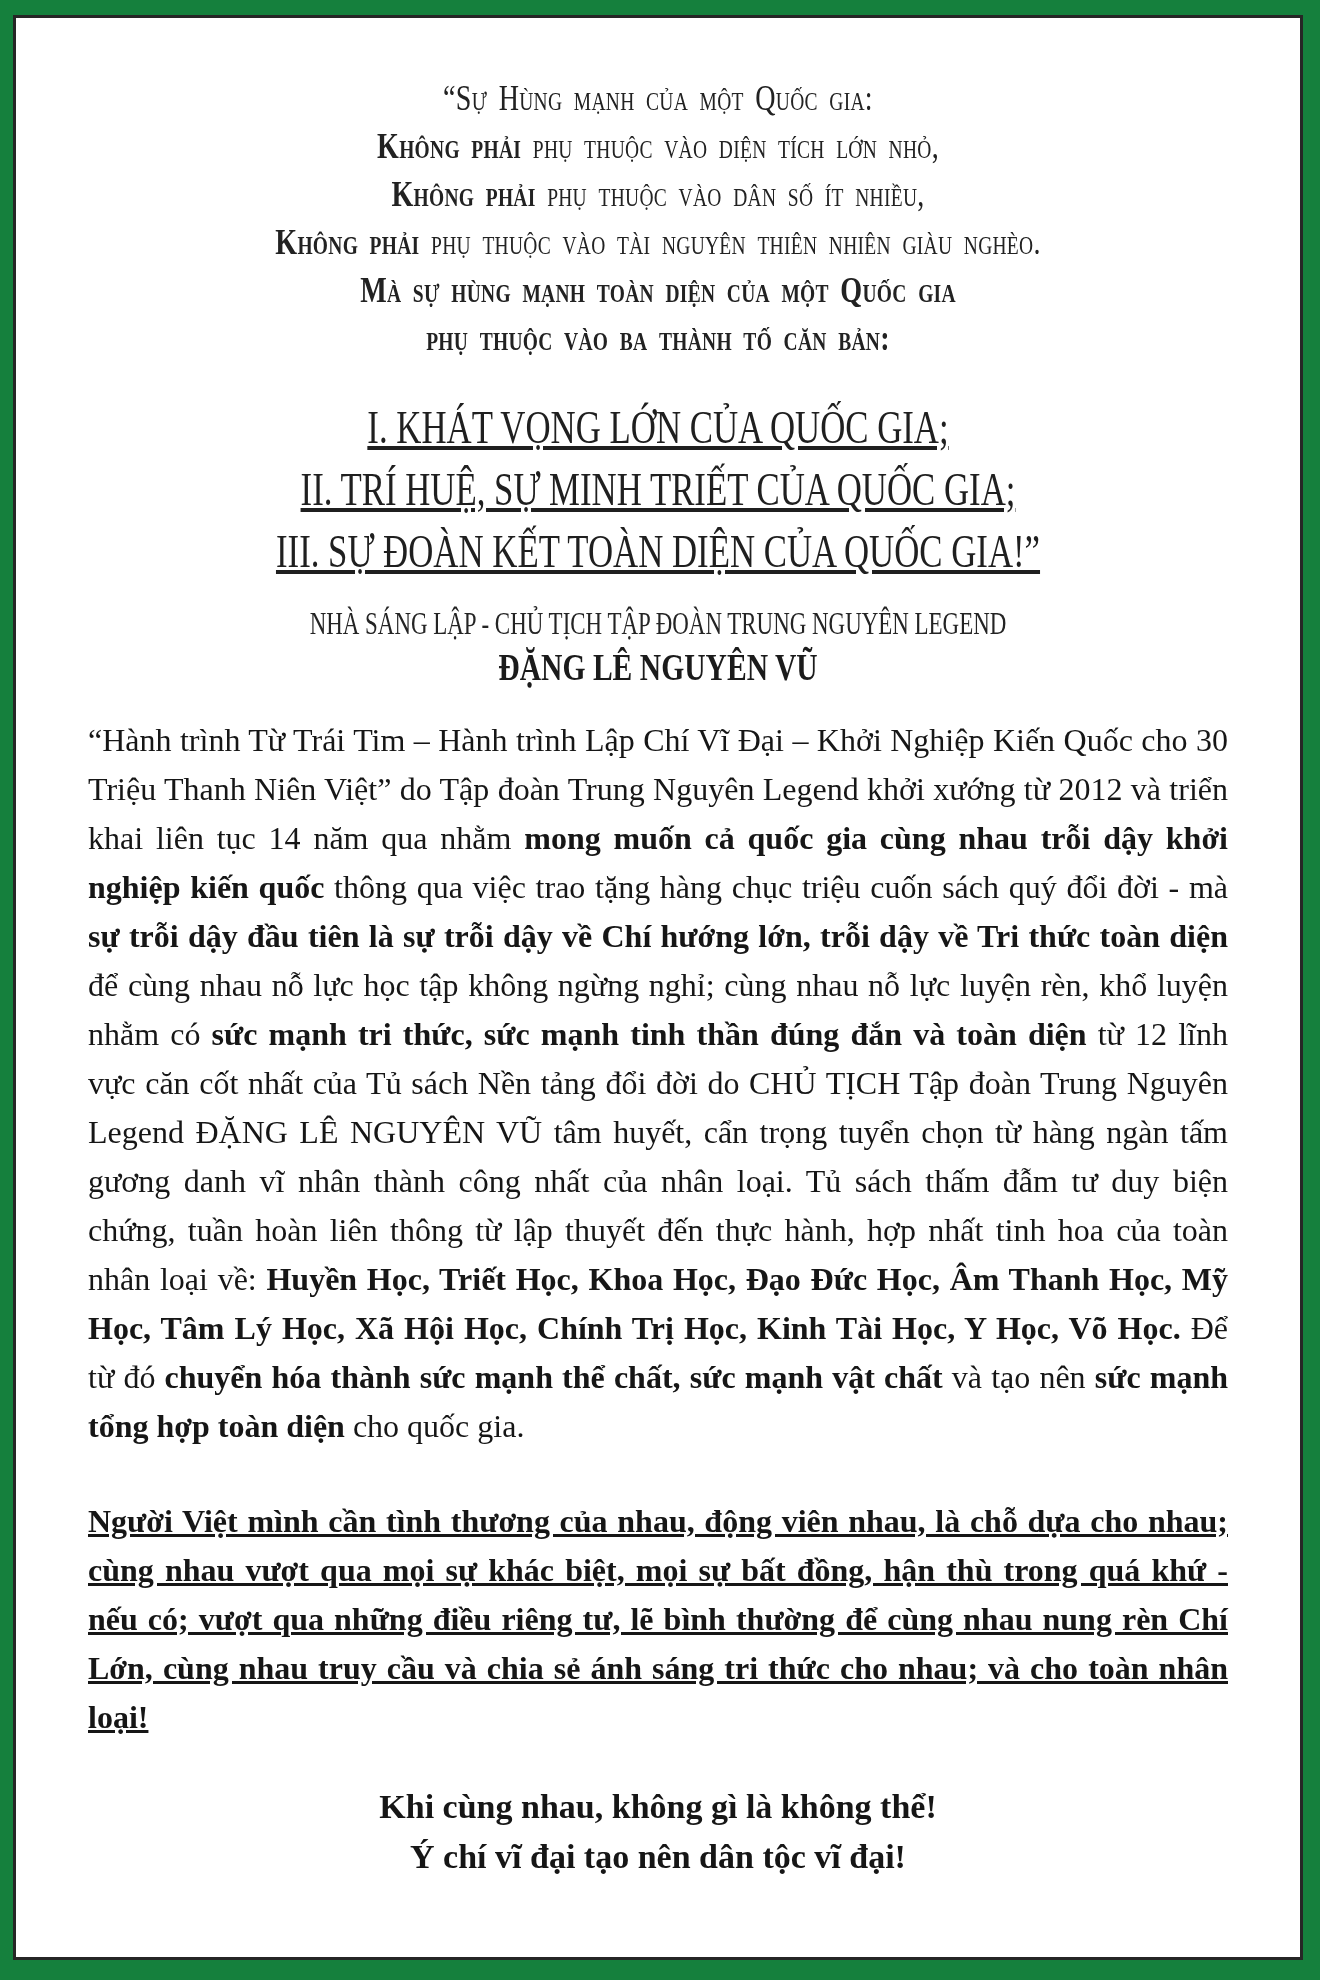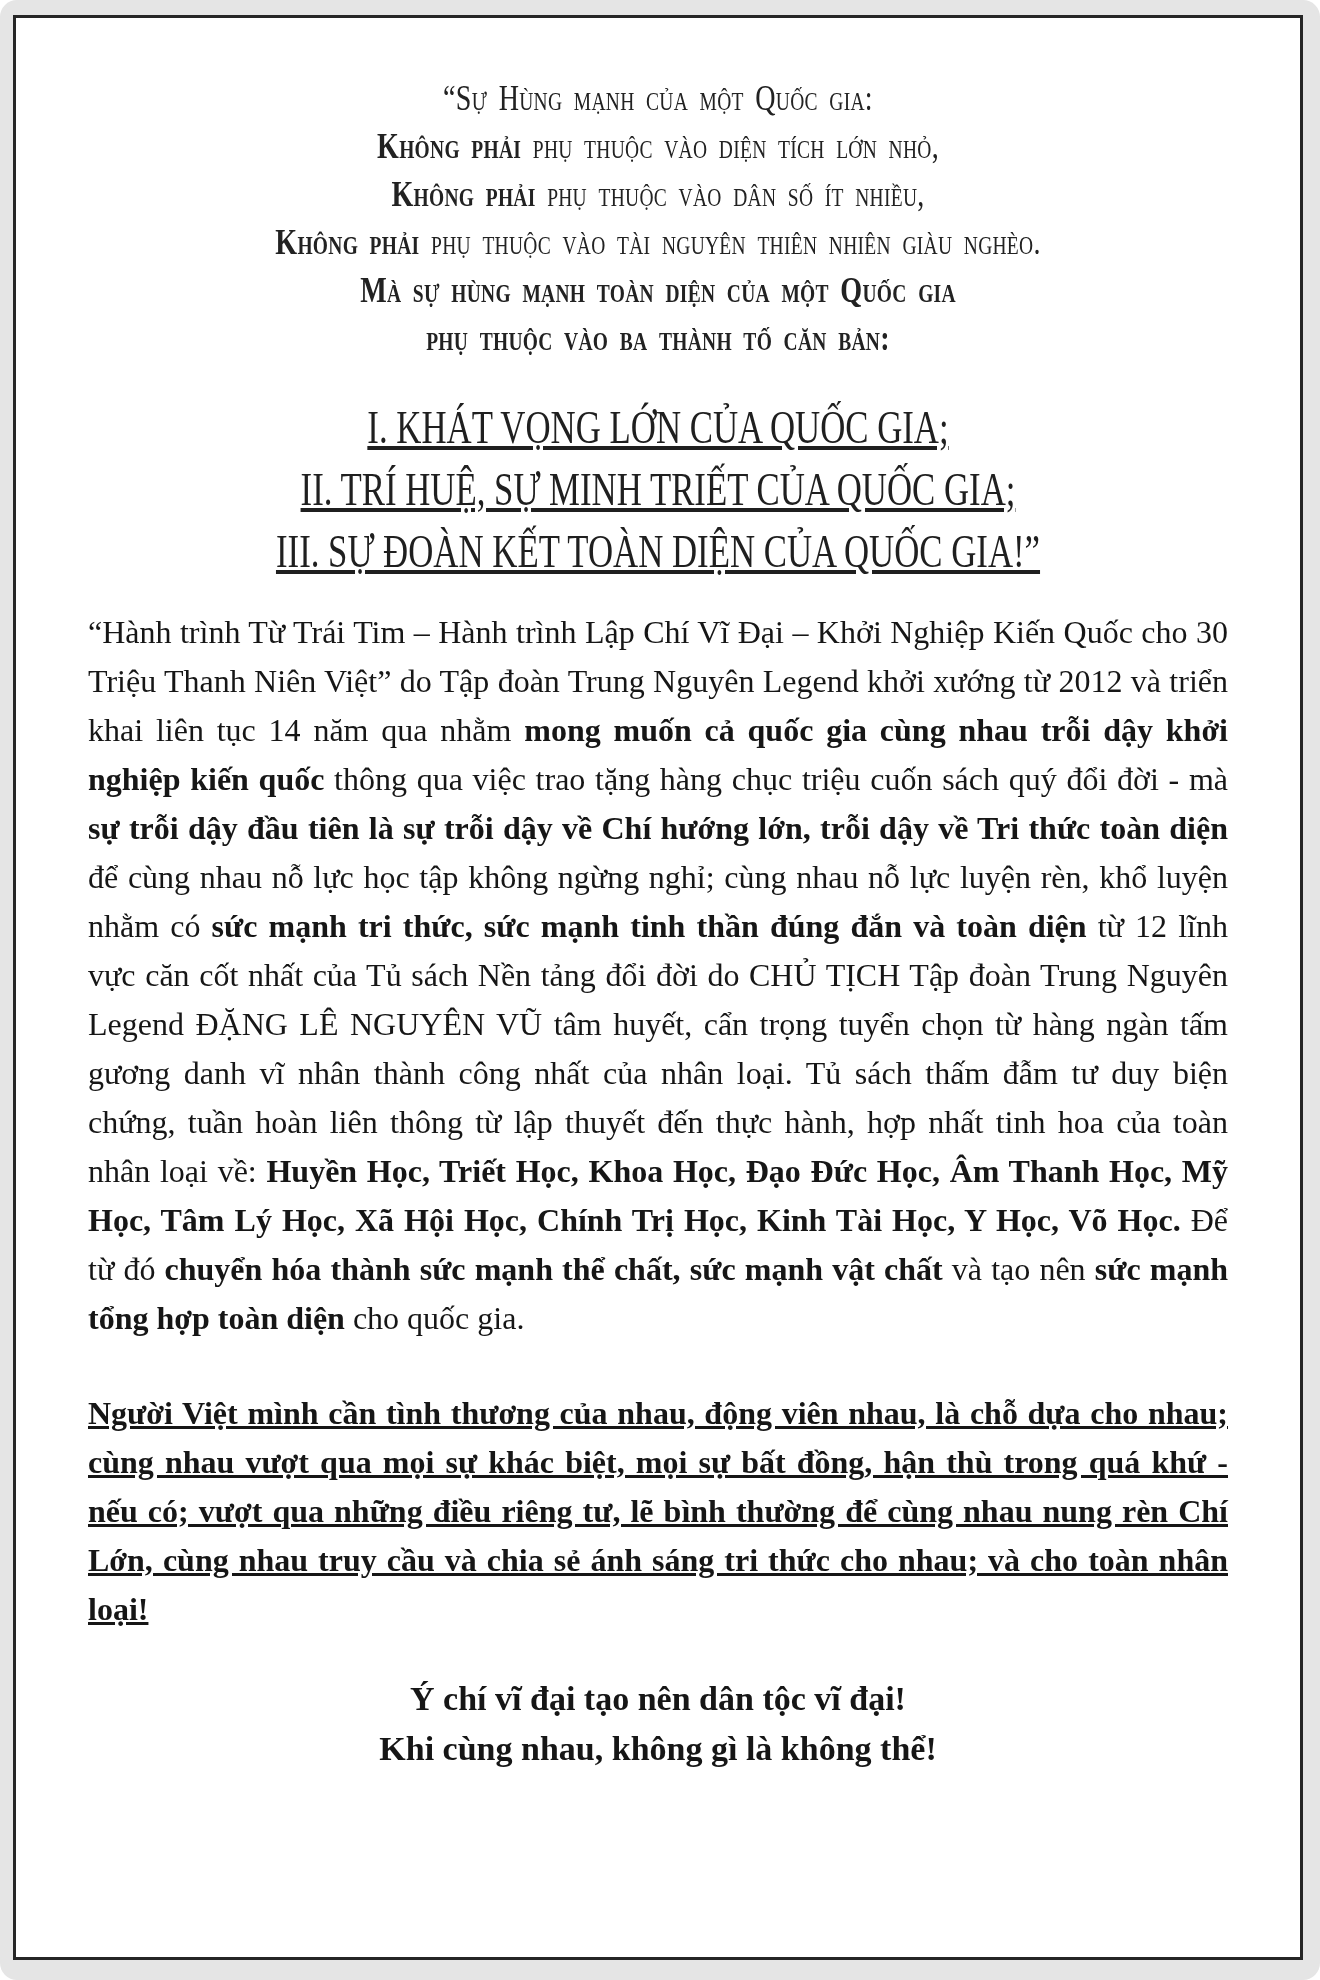--- a/index.html
+++ b/index.html
@@ -1,24 +1,23 @@
 <!DOCTYPE html>
 <html><head>
 <meta charset="utf-8">
 <style>
   html, body { margin: 0; padding: 0; background: #ffffff; }
   .page {
     position: relative;
     width: 1320px;
     height: 1980px;
-    background: #e5e5e5;
+    background: #15803d;
     color: #1b1b1b;
     font-family: "Liberation Serif", "DejaVu Serif", serif;
     overflow: hidden;
-    border-radius: 17px;
   }
   .frame {
     position: absolute;
     left: 13px;
     top: 15px;
     width: 1290px;
     height: 1945px;
     border: 3px solid #262626;
     box-sizing: border-box;
     overflow: hidden;
@@ -107,25 +106,29 @@
         <div class="line"><b>Mà sự hùng mạnh toàn diện của một Quốc gia</b></div>
         <div class="line"><b>phụ thuộc vào ba thành tố căn bản:</b></div>
       </section>
 
     <section class="pillars">
         <div class="line">I. KHÁT VỌNG LỚN CỦA QUỐC GIA;</div>
         <div class="line">II. TRÍ HUỆ, SỰ MINH TRIẾT CỦA QUỐC GIA;</div>
         <div class="line">III. SỰ ĐOÀN KẾT TOÀN DIỆN CỦA QUỐC GIA!”</div>
       </section>
 
+    <section class="attribution">
+      <div class="attr-role">NHÀ SÁNG LẬP - CHỦ TỊCH TẬP ĐOÀN TRUNG NGUYÊN LEGEND</div>
+      <div class="attr-name">ĐẶNG LÊ NGUYÊN VŨ</div>
+    </section>
 
     <section class="body-text">
       <p class="para"><span>“Hành trình Từ Trái Tim – Hành trình Lập Chí Vĩ Đại – Khởi Nghiệp Kiến Quốc cho 30 Triệu Thanh Niên Việt” do Tập đoàn Trung Nguyên Legend khởi xướng từ 2012 và triển khai liên tục 14 năm qua nhằm </span><b>mong muốn cả quốc gia cùng nhau trỗi dậy khởi nghiệp kiến quốc</b><span> thông qua việc trao tặng hàng chục triệu cuốn sách quý đổi đời - mà </span><b>sự trỗi dậy đầu tiên là sự trỗi dậy về Chí hướng lớn, trỗi dậy về Tri thức toàn diện</b><span> để cùng nhau nỗ lực học tập không ngừng nghỉ; cùng nhau nỗ lực luyện rèn, khổ luyện nhằm có </span><b>sức mạnh tri thức, sức mạnh tinh thần đúng đắn và toàn diện</b><span> từ 12 lĩnh vực căn cốt nhất của Tủ sách Nền tảng đổi đời do CHỦ TỊCH Tập đoàn Trung Nguyên Legend ĐẶNG LÊ NGUYÊN VŨ tâm huyết, cẩn trọng tuyển chọn từ hàng ngàn tấm gương danh vĩ nhân thành công nhất của nhân loại. Tủ sách thấm đẫm tư duy biện chứng, tuần hoàn liên thông từ lập thuyết đến thực hành, hợp nhất tinh hoa của toàn nhân loại về: </span><b>Huyền Học, Triết Học, Khoa Học, Đạo Đức Học, Âm Thanh Học, Mỹ Học, Tâm Lý Học, Xã Hội Học, Chính Trị Học, Kinh Tài Học, Y Học, Võ Học.</b><span> Để từ đó </span><b>chuyển hóa thành sức mạnh thể chất, sức mạnh vật chất</b><span> và tạo nên </span><b>sức mạnh tổng hợp toàn diện</b><span> cho quốc gia.</span></p>
       <p class="para para2"><b>Người Việt mình cần tình thương của nhau, động viên nhau, là chỗ dựa cho nhau; cùng nhau vượt qua mọi sự khác biệt, mọi sự bất đồng, hận thù trong quá khứ - nếu có; vượt qua những điều riêng tư, lẽ bình thường để cùng nhau nung rèn Chí Lớn, cùng nhau truy cầu và chia sẻ ánh sáng tri thức cho nhau; và cho toàn nhân loại!</b></p>
     </section>
 
     <section class="closing">
+        <div class="line">Khi cùng nhau, không gì là không thể!</div>
         <div class="line">Ý chí vĩ đại tạo nên dân tộc vĩ đại!</div>
-        <div class="line">Khi cùng nhau, không gì là không thể!</div>
       </section>
 
   </div>
 </div>
 
 </body></html>

